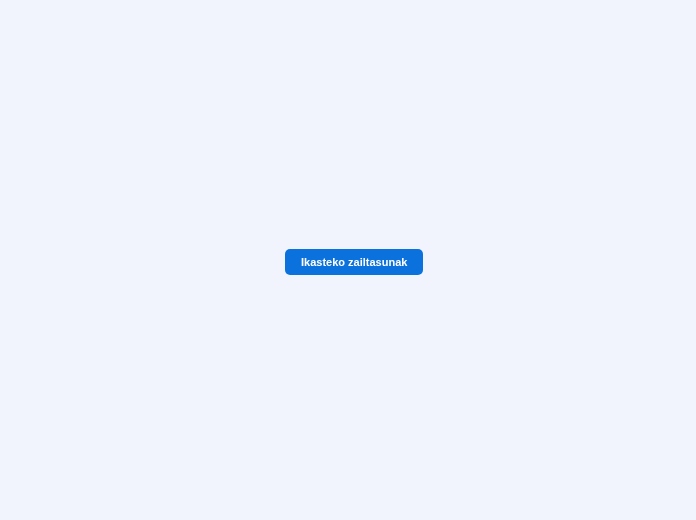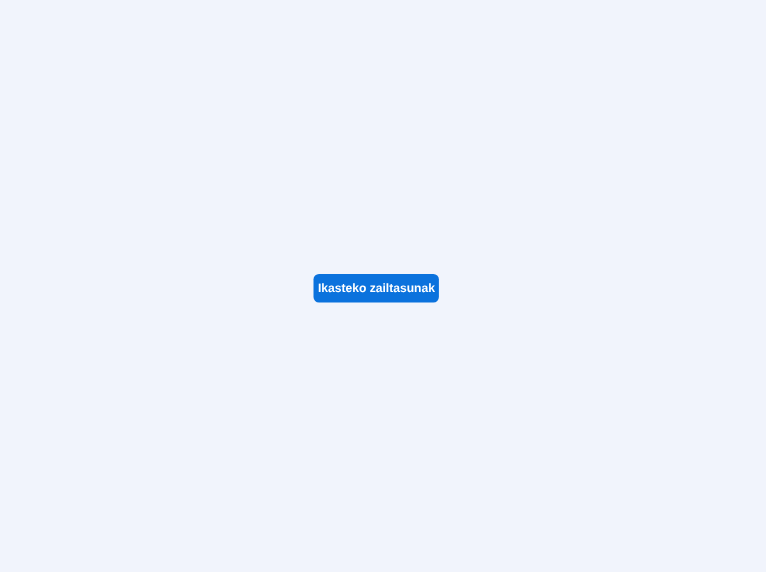--- a/index.html
+++ b/index.html
@@ -1,17 +1,17 @@
 <!DOCTYPE html>
 <html><head>
 <meta charset="utf-8">
 <style>
   html,body{margin:0;padding:0;}
   body{width:696px;height:520px;overflow:hidden;background:#f1f4fc;font-family:"Liberation Sans",sans-serif;}
   .canvas{position:absolute;left:0;top:0;width:696px;height:520px;}
-  .root{position:absolute;background:#0b72dd;color:#fff;border-radius:5px;font-weight:bold;font-size:11px;padding:7px 4px;}
+  .root{position:absolute;background:#0b72dd;color:#fff;border-radius:5px;font-weight:bold;font-size:11px;padding:7px 16px;}
 </style>
 </head>
 <body>
 
 <div class="canvas">
   <div class="root" style="left:285px;top:249px;">Ikasteko zailtasunak</div>
 </div>
 
 </body></html>

